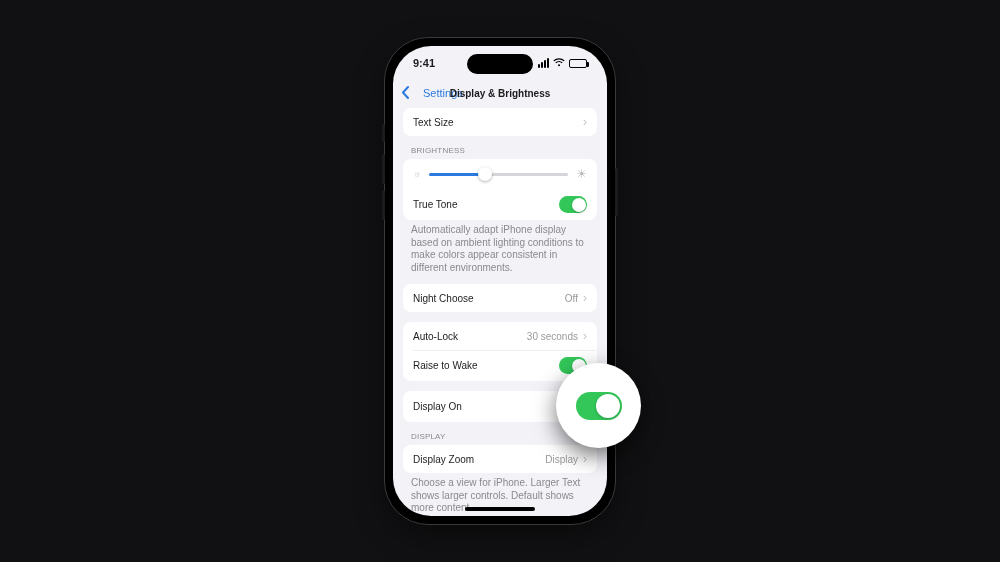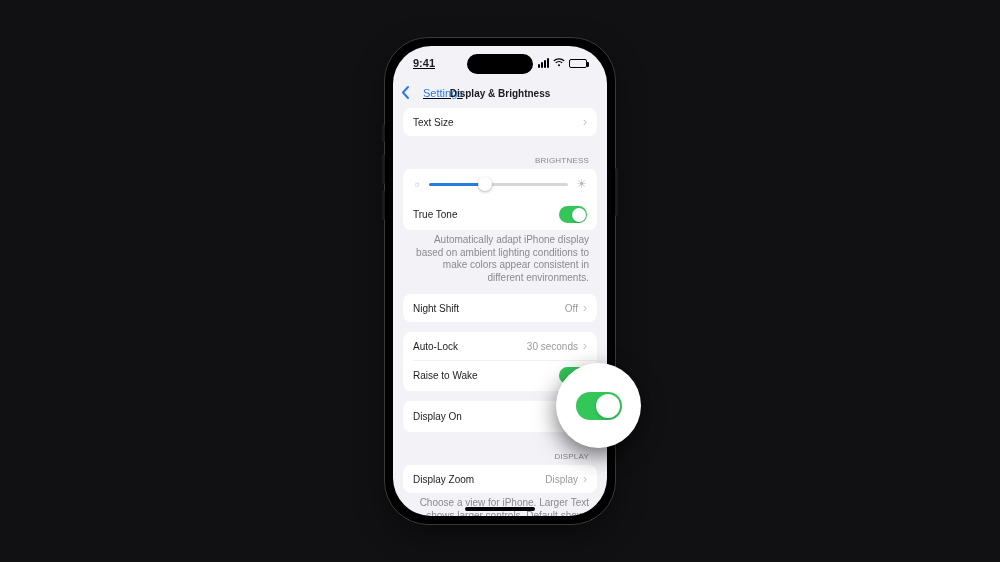--- a/index.html
+++ b/index.html
@@ -18,21 +18,20 @@
   
   .phone {
     width: 232px;
     height: 488px;
     background: #000;
     border-radius: 44px;
     border: 1px solid #3a3a3d;
     padding: 8px;
     position: relative;
     box-shadow: 0 12px 30px rgba(0,0,0,.4);
-    text-decoration: underline;
   }
   
   .btn-left, .btn-right {
     position: absolute;
     background: #1c1c1e;
     border-radius: 2px;
   }
   .btn-left.mute   { left:-3px; top:86px;  width:3px; height:18px; }
   .btn-left.volup  { left:-3px; top:116px; width:3px; height:30px; }
   .btn-left.voldn  { left:-3px; top:152px; width:3px; height:30px; }
@@ -111,27 +110,26 @@
   }
 
   
   .content {
     position:absolute;
     top:60px; bottom:0; left:0; right:0;
     overflow:hidden;
     padding: 0 10px;
     font-size: 10px;
   }
-  .group { margin-top: 10px; text-align: right; }
+  .group { margin-top: 10px; }
   .group-header {
     font-size: 8px;
     color: #8a8a8e;
     padding: 0 8px 4px;
     letter-spacing: .2px;
-    margin-top: 20px;
   }
   .group-footer {
     font-size: 10px;
     line-height: 1.25;
     color: #8a8a8e;
     padding: 4px 8px 0;
   }
   .card { background:#fff; border-radius:8px; overflow:hidden; }
   .row {
     display:flex; align-items:center; justify-content:space-between;
@@ -292,21 +290,21 @@
                 <span class="knob"></span>
               </span>
           </div>
         </div>
         <div class="group-footer">Automatically adapt iPhone display based on ambient lighting conditions to make colors appear consistent in different environments.</div>
       </div>
 
       <div class="group">
         <div class="card">
           <div class="row">
-            <span class="label">Night Shift</span>
+            <span class="label">Night Choose</span>
             <span class="tail">
               <span>Off</span>
               <span class="disc">›</span>
             </span>
           </div>
         </div>
       </div>
 
       <div class="group">
         <div class="card">

